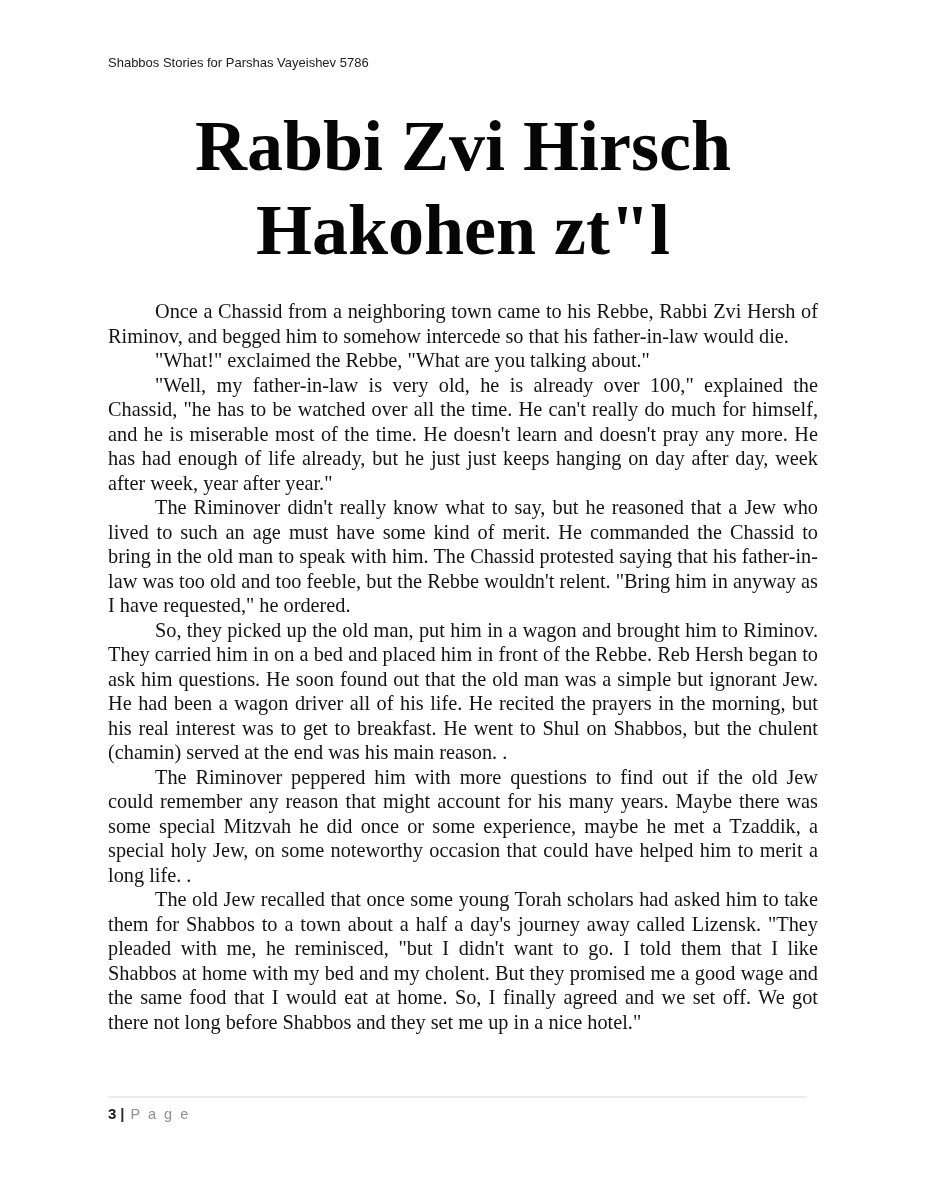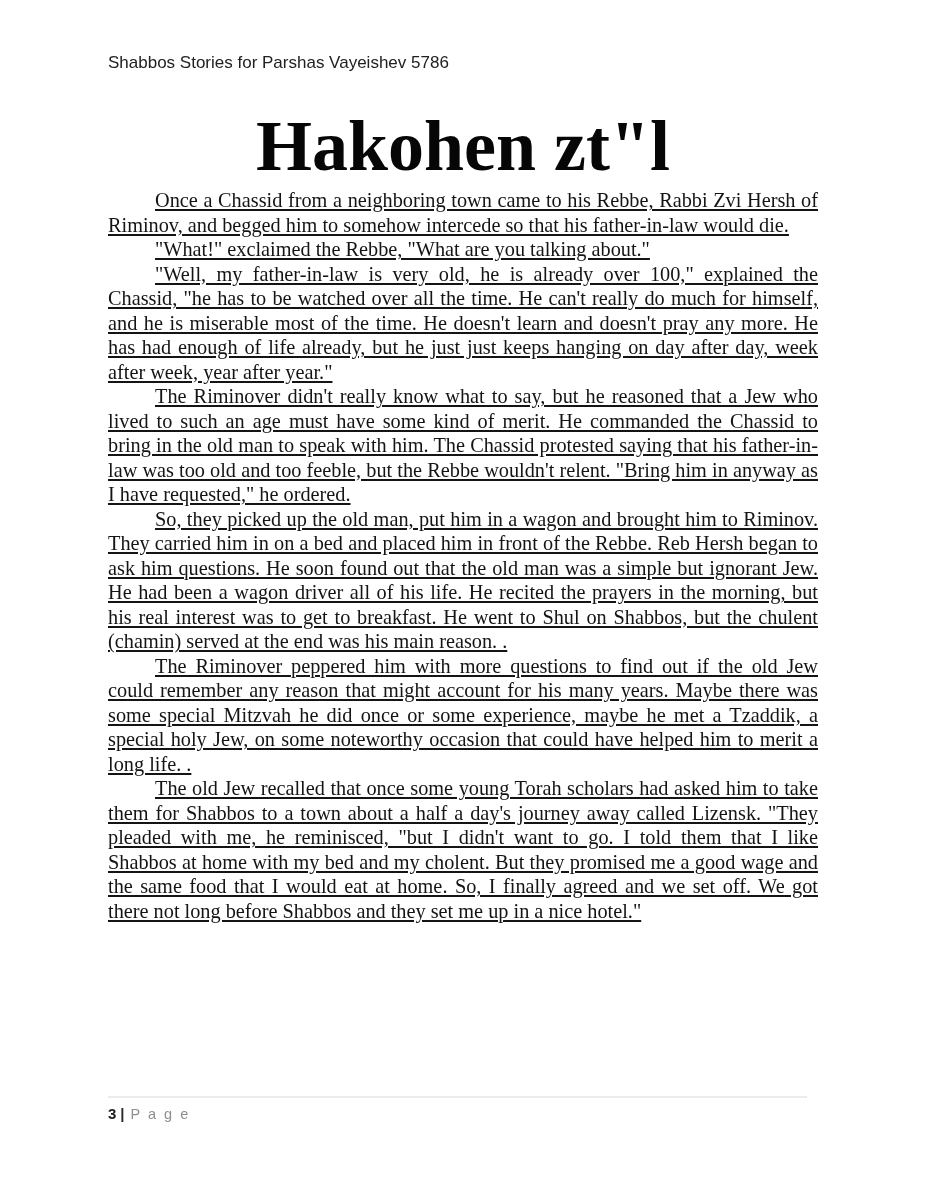--- a/index.html
+++ b/index.html
@@ -13,43 +13,43 @@
     height: 1200px;
     background: #ffffff;
     box-sizing: border-box;
     padding: 52px 109px 0 108px;
     font-family: "Liberation Serif", serif;
     color: #151515;
     overflow: hidden;
   }
   .doc-header {
     font-family: "Liberation Sans", sans-serif;
-    font-size: 17px;
+    font-size: 13px;
     line-height: 22px;
     color: #212121;
   }
   .title {
     margin: 30px 0 0 0;
     text-align: center;
     font-family: "Liberation Serif", serif;
     font-weight: bold;
     font-size: 72px;
     line-height: 1.17;
     color: #060606;
   }
   .title-line {
     display: block;
     white-space: nowrap;
   }
   .body-text {
+    margin-top: 27px;
     font-size: 20.3px;
     line-height: 24.5px;
     text-align: justify;
     color: #141414;
-    text-decoration: underline;
   }
   .body-text p {
     margin: 0;
     padding: 0;
     text-indent: 47px;
   }
   .footer {
     position: absolute;
     left: 108px;
     right: 120px;
@@ -79,20 +79,21 @@
 </head>
 <body>
 
 <div class="page">
 
   <div class="doc-header">
     <span>Shabbos Stories for Parshas Vayeishev 5786</span>
   </div>
 
   <h1 class="title">
+    <span class="title-line">Rabbi Zvi Hirsch</span>
     <span class="title-line">Hakohen zt"l</span>
   </h1>
 
   <div class="body-text">
     <p>Once a Chassid from a neighboring town came to his Rebbe, Rabbi Zvi Hersh of Riminov, and begged him to somehow intercede so that his father-in-law would die.</p>
     <p>"What!" exclaimed the Rebbe, "What are you talking about."</p>
     <p>"Well, my father-in-law is very old, he is already over 100," explained the Chassid, "he has to be watched over all the time. He can't really do much for himself, and he is miserable most of the time. He doesn't learn and doesn't pray any more. He has had enough of life already, but he just just keeps hanging on day after day, week after week, year after year."</p>
     <p>The Riminover didn't really know what to say, but he reasoned that a Jew who lived to such an age must have some kind of merit. He commanded the Chassid to bring in the old man to speak with him. The Chassid protested saying that his father-in-law was too old and too feeble, but the Rebbe wouldn't relent. "Bring him in anyway as I have requested," he ordered.</p>
     <p>So, they picked up the old man, put him in a wagon and brought him to Riminov. They carried him in on a bed and placed him in front of the Rebbe. Reb Hersh began to ask him questions. He soon found out that the old man was a simple but ignorant Jew. He had been a wagon driver all of his life. He recited the prayers in the morning, but his real interest was to get to breakfast. He went to Shul on Shabbos, but the chulent (chamin) served at the end was his main reason. .</p>
     <p>The Riminover peppered him with more questions to find out if the old Jew could remember any reason that might account for his many years. Maybe there was some special Mitzvah he did once or some experience, maybe he met a Tzaddik, a special holy Jew, on some noteworthy occasion that could have helped him to merit a long life. .</p>

